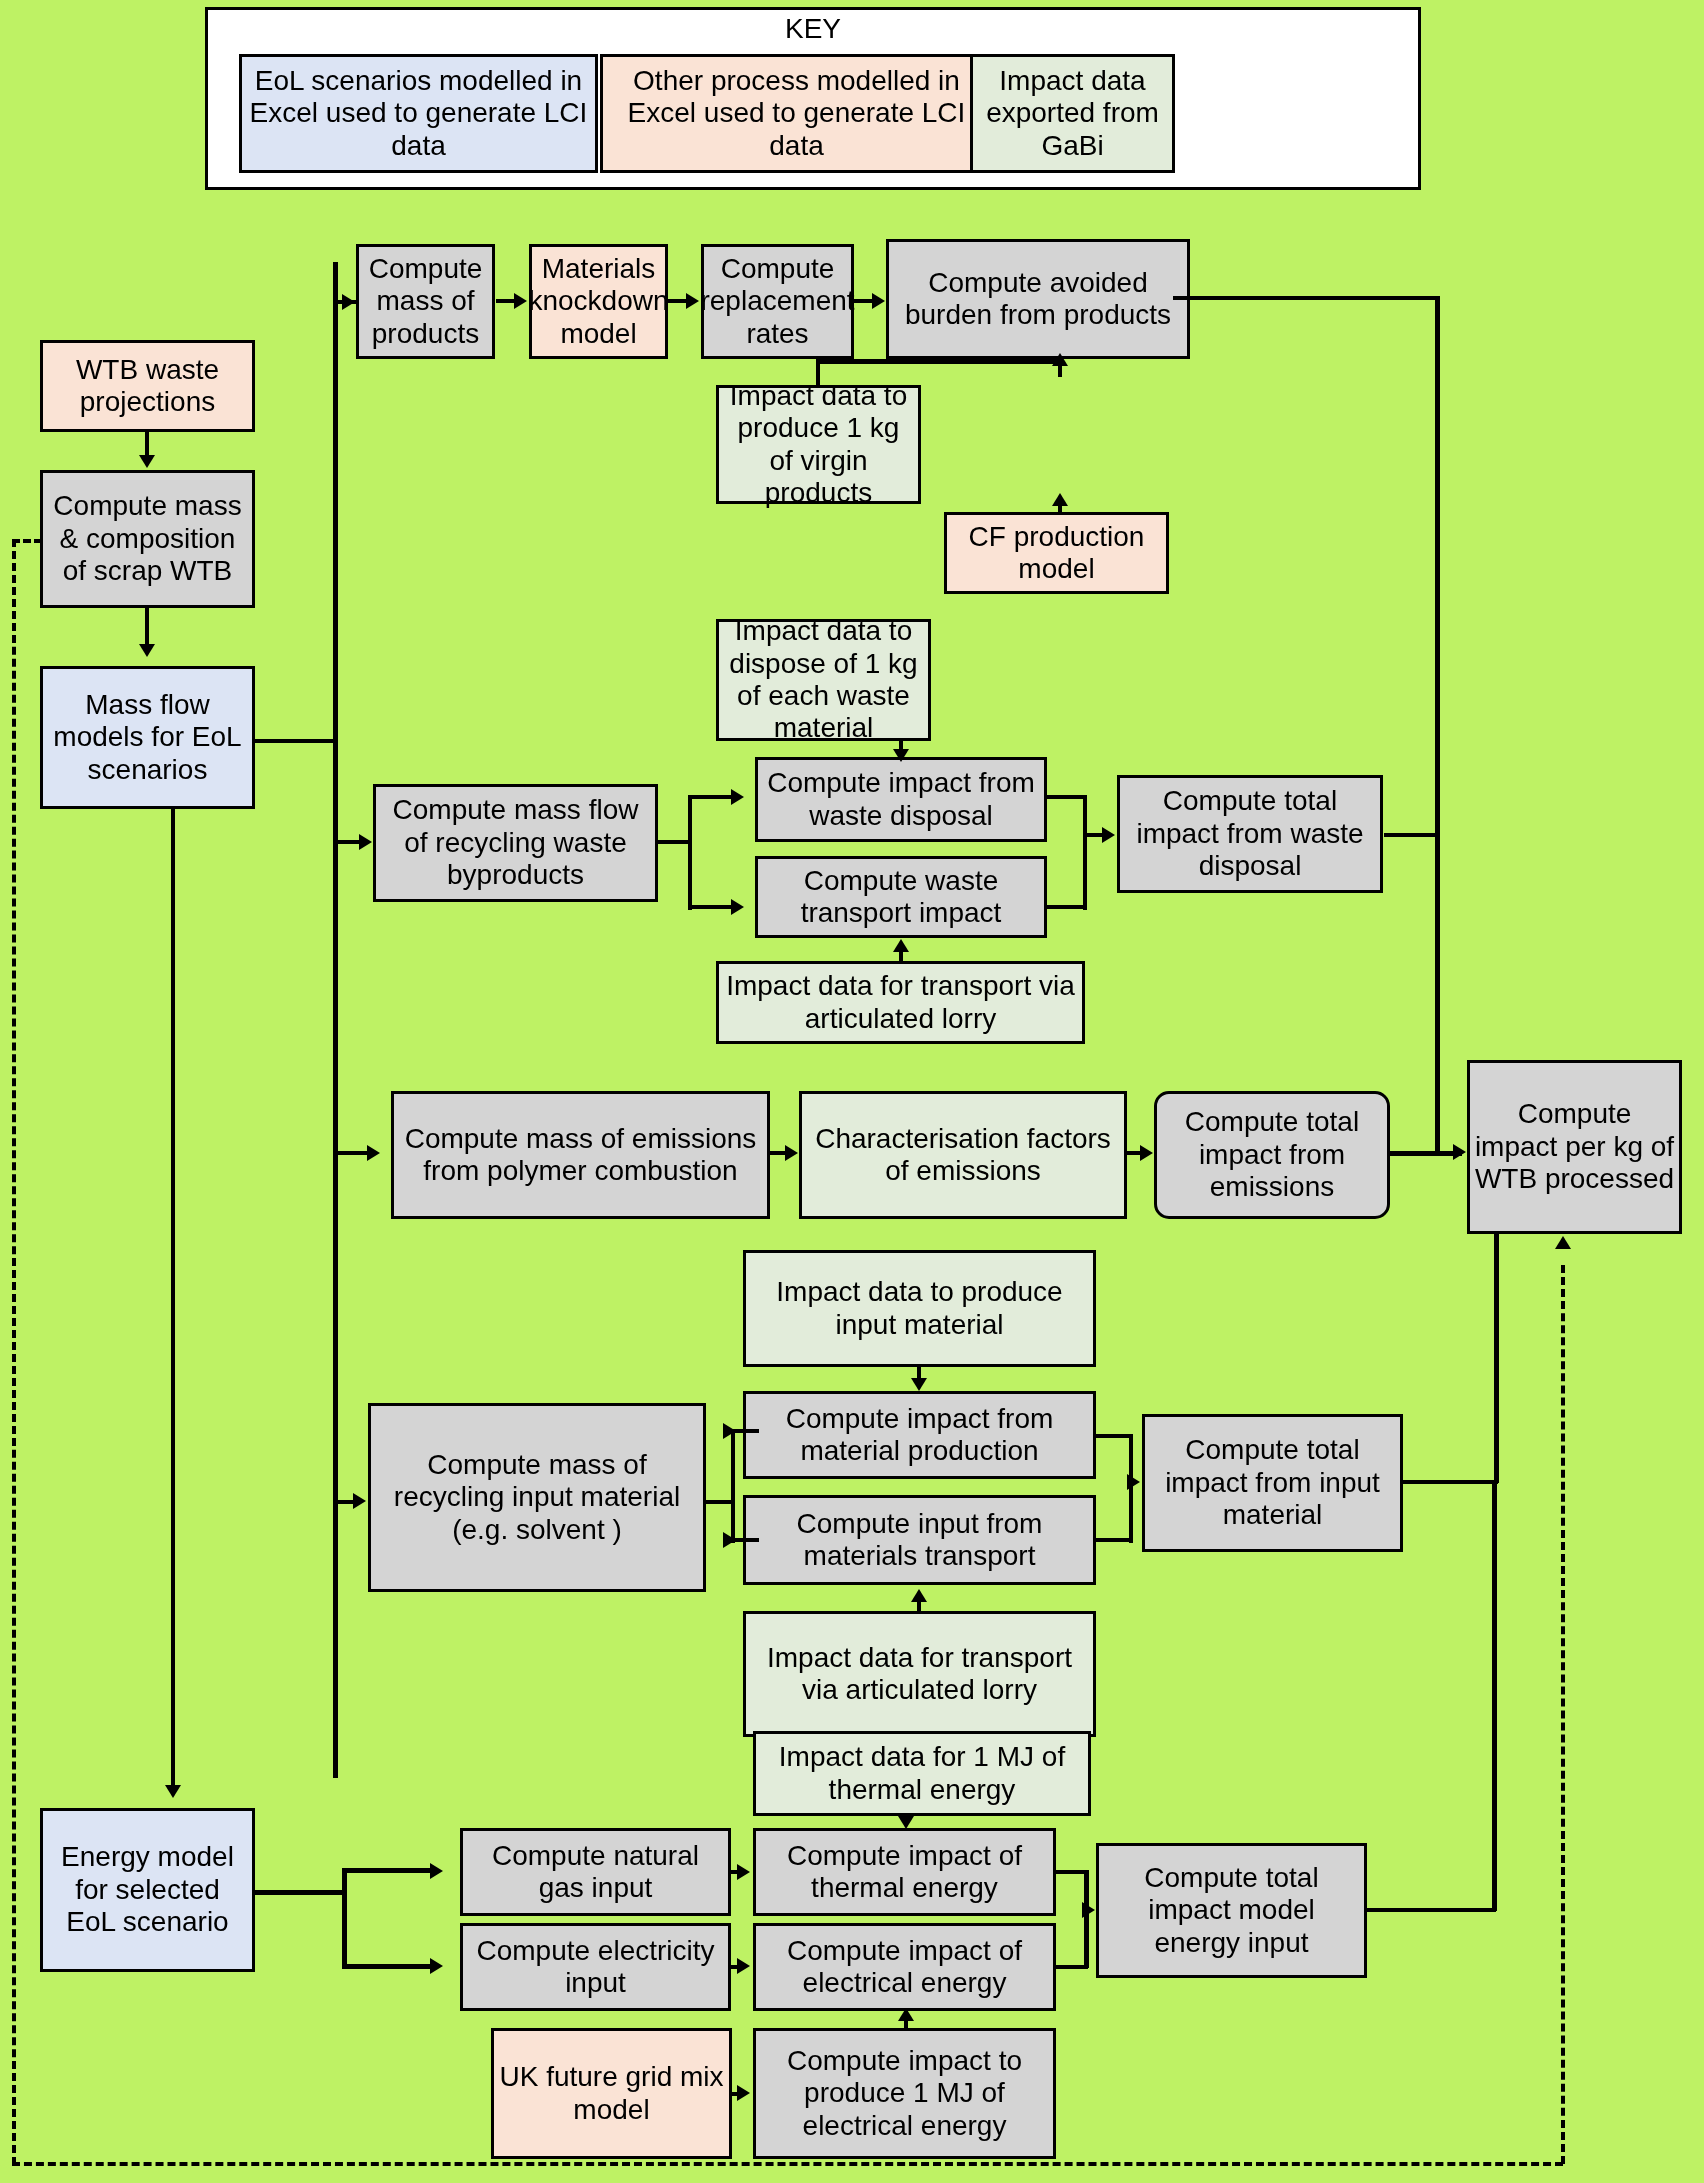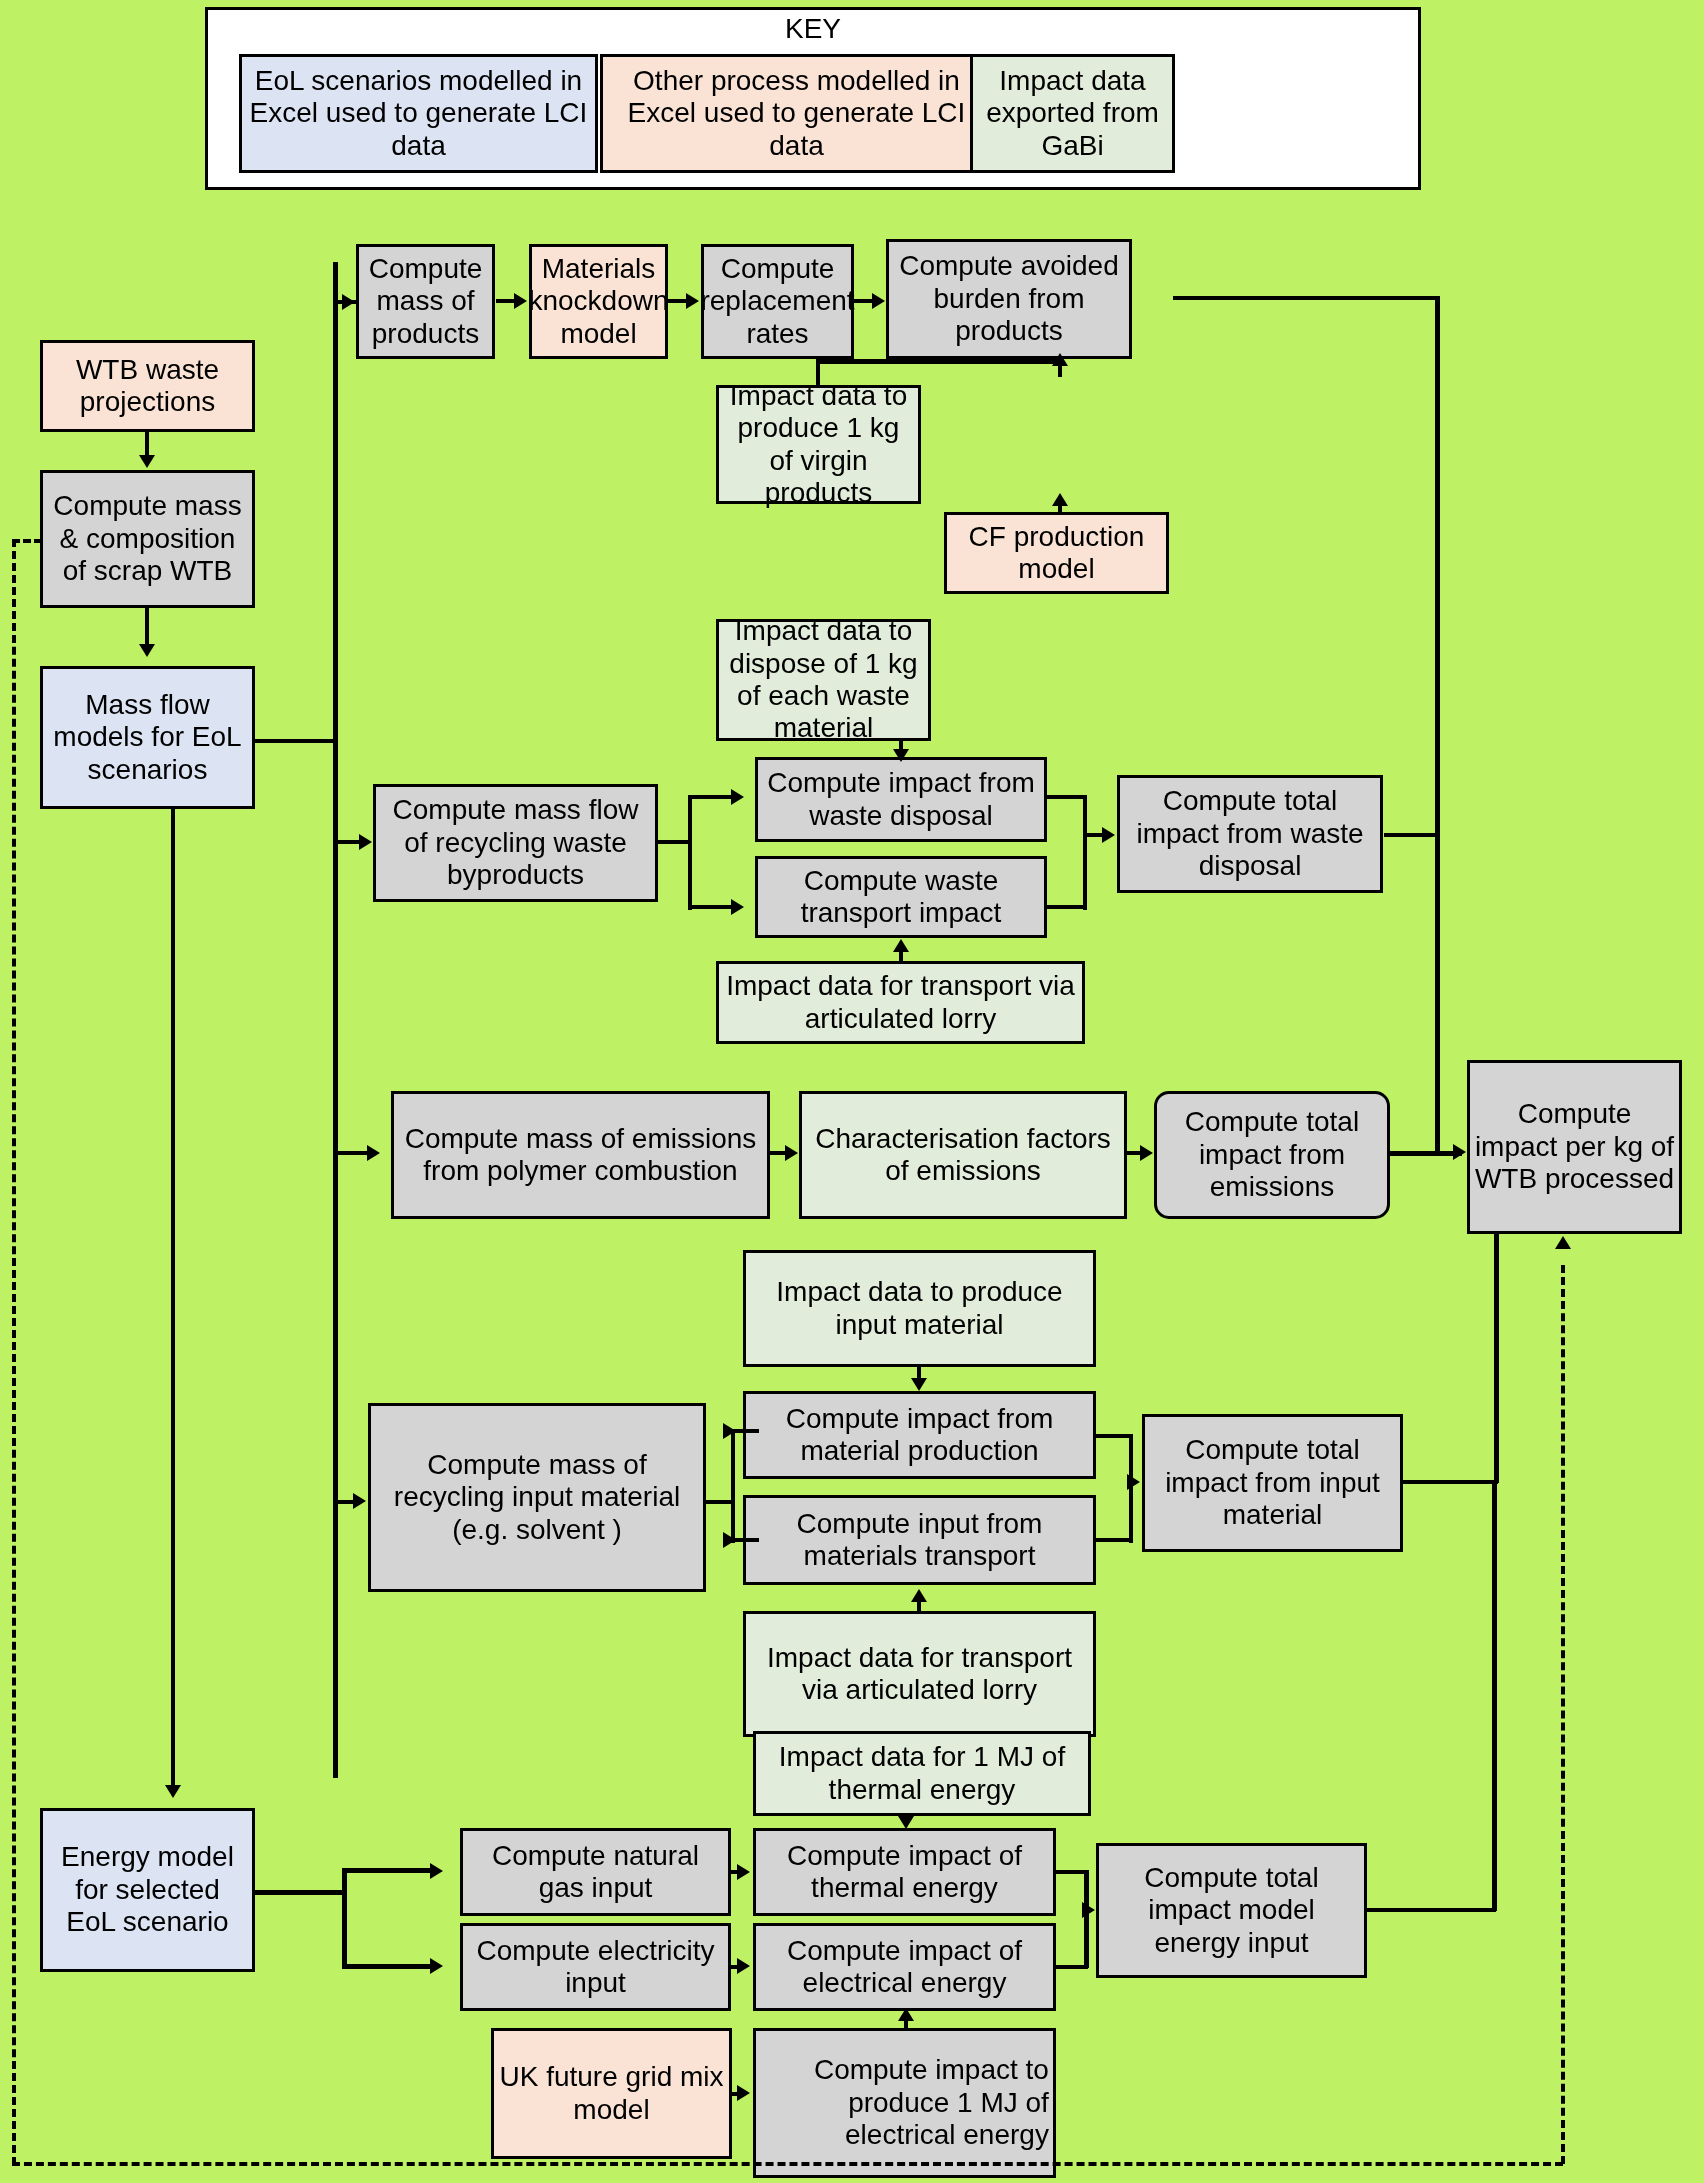--- a/index.html
+++ b/index.html
@@ -64,21 +64,21 @@
 
   <div class="hl" style="left:255px;top:739px;width:82px;height:4.1px;"></div>
   <div class="vl" style="left:333px;top:262px;width:5.1px;height:1516px;"></div>
 
   <div class="hl" style="left:333px;top:300px;width:32px;height:4.1px;"></div>
   <div class="arrowR" style="left:342px;top:294px;"></div>
 
   <div class="box grey" style="left:356px;top:244px;width:139px;height:115px;">Compute mass of products</div>
   <div class="box peach" style="left:529px;top:244px;width:139px;height:115px;">Materials knockdown model</div>
   <div class="box grey" style="left:701px;top:244px;width:153px;height:115px;">Compute replacement rates</div>
-  <div class="box grey" style="left:886px;top:239px;width:246px;height:120px;">Compute avoided burden from products</div>
+  <div class="box grey" style="left:886px;top:239px;width:304px;height:120px;">Compute avoided burden from products</div>
 
   <div class="hl" style="left:496px;top:299px;width:20.5px;height:4.1px;"></div>
   <div class="arrowR" style="left:514px;top:293px;"></div>
 
   <div class="hl" style="left:668px;top:299px;width:20.5px;height:4.1px;"></div>
   <div class="arrowR" style="left:686px;top:293px;"></div>
 
   <div class="hl" style="left:853px;top:299px;width:20.5px;height:4.1px;"></div>
   <div class="arrowR" style="left:872px;top:293px;"></div>
 
@@ -197,21 +197,21 @@
   <div class="box grey" style="left:753px;top:1828px;width:303px;height:88px;">Compute impact of thermal energy</div>
 
   <div class="box grey" style="left:460px;top:1923px;width:271px;height:88px;">Compute electricity input</div>
 
   <div class="box grey" style="left:753px;top:1923px;width:303px;height:88px;">Compute impact of electrical energy</div>
 
   <div class="box grey" style="left:1096px;top:1843px;width:271px;height:135px;">Compute total impact model energy input</div>
 
   <div class="box peach" style="left:491px;top:2028px;width:241px;height:131px;">UK future grid mix model</div>
 
-  <div class="box grey" style="left:753px;top:2028px;width:303px;height:150px;text-align:right;">Compute impact to produce 1 MJ of electrical energy</div>
+  <div class="box grey" style="left:753px;top:2028px;width:303px;height:131px;">Compute impact to produce 1 MJ of electrical energy</div>
 
   <div class="hl" style="left:255px;top:1890px;width:92px;height:5.1px;"></div>
   <div class="vl" style="left:342px;top:1868px;width:5.1px;height:100px;"></div>
   <div class="hl" style="left:342px;top:1868px;width:90px;height:5.1px;"></div>
   <div class="arrowR" style="left:430px;top:1863px;"></div>
   <div class="hl" style="left:342px;top:1964px;width:90px;height:5.1px;"></div>
   <div class="arrowR" style="left:430px;top:1958px;"></div>
 
   <div class="hl" style="left:731px;top:1870px;width:8.2px;height:4.1px;"></div>
   <div class="arrowR" style="left:737px;top:1864px;"></div>

